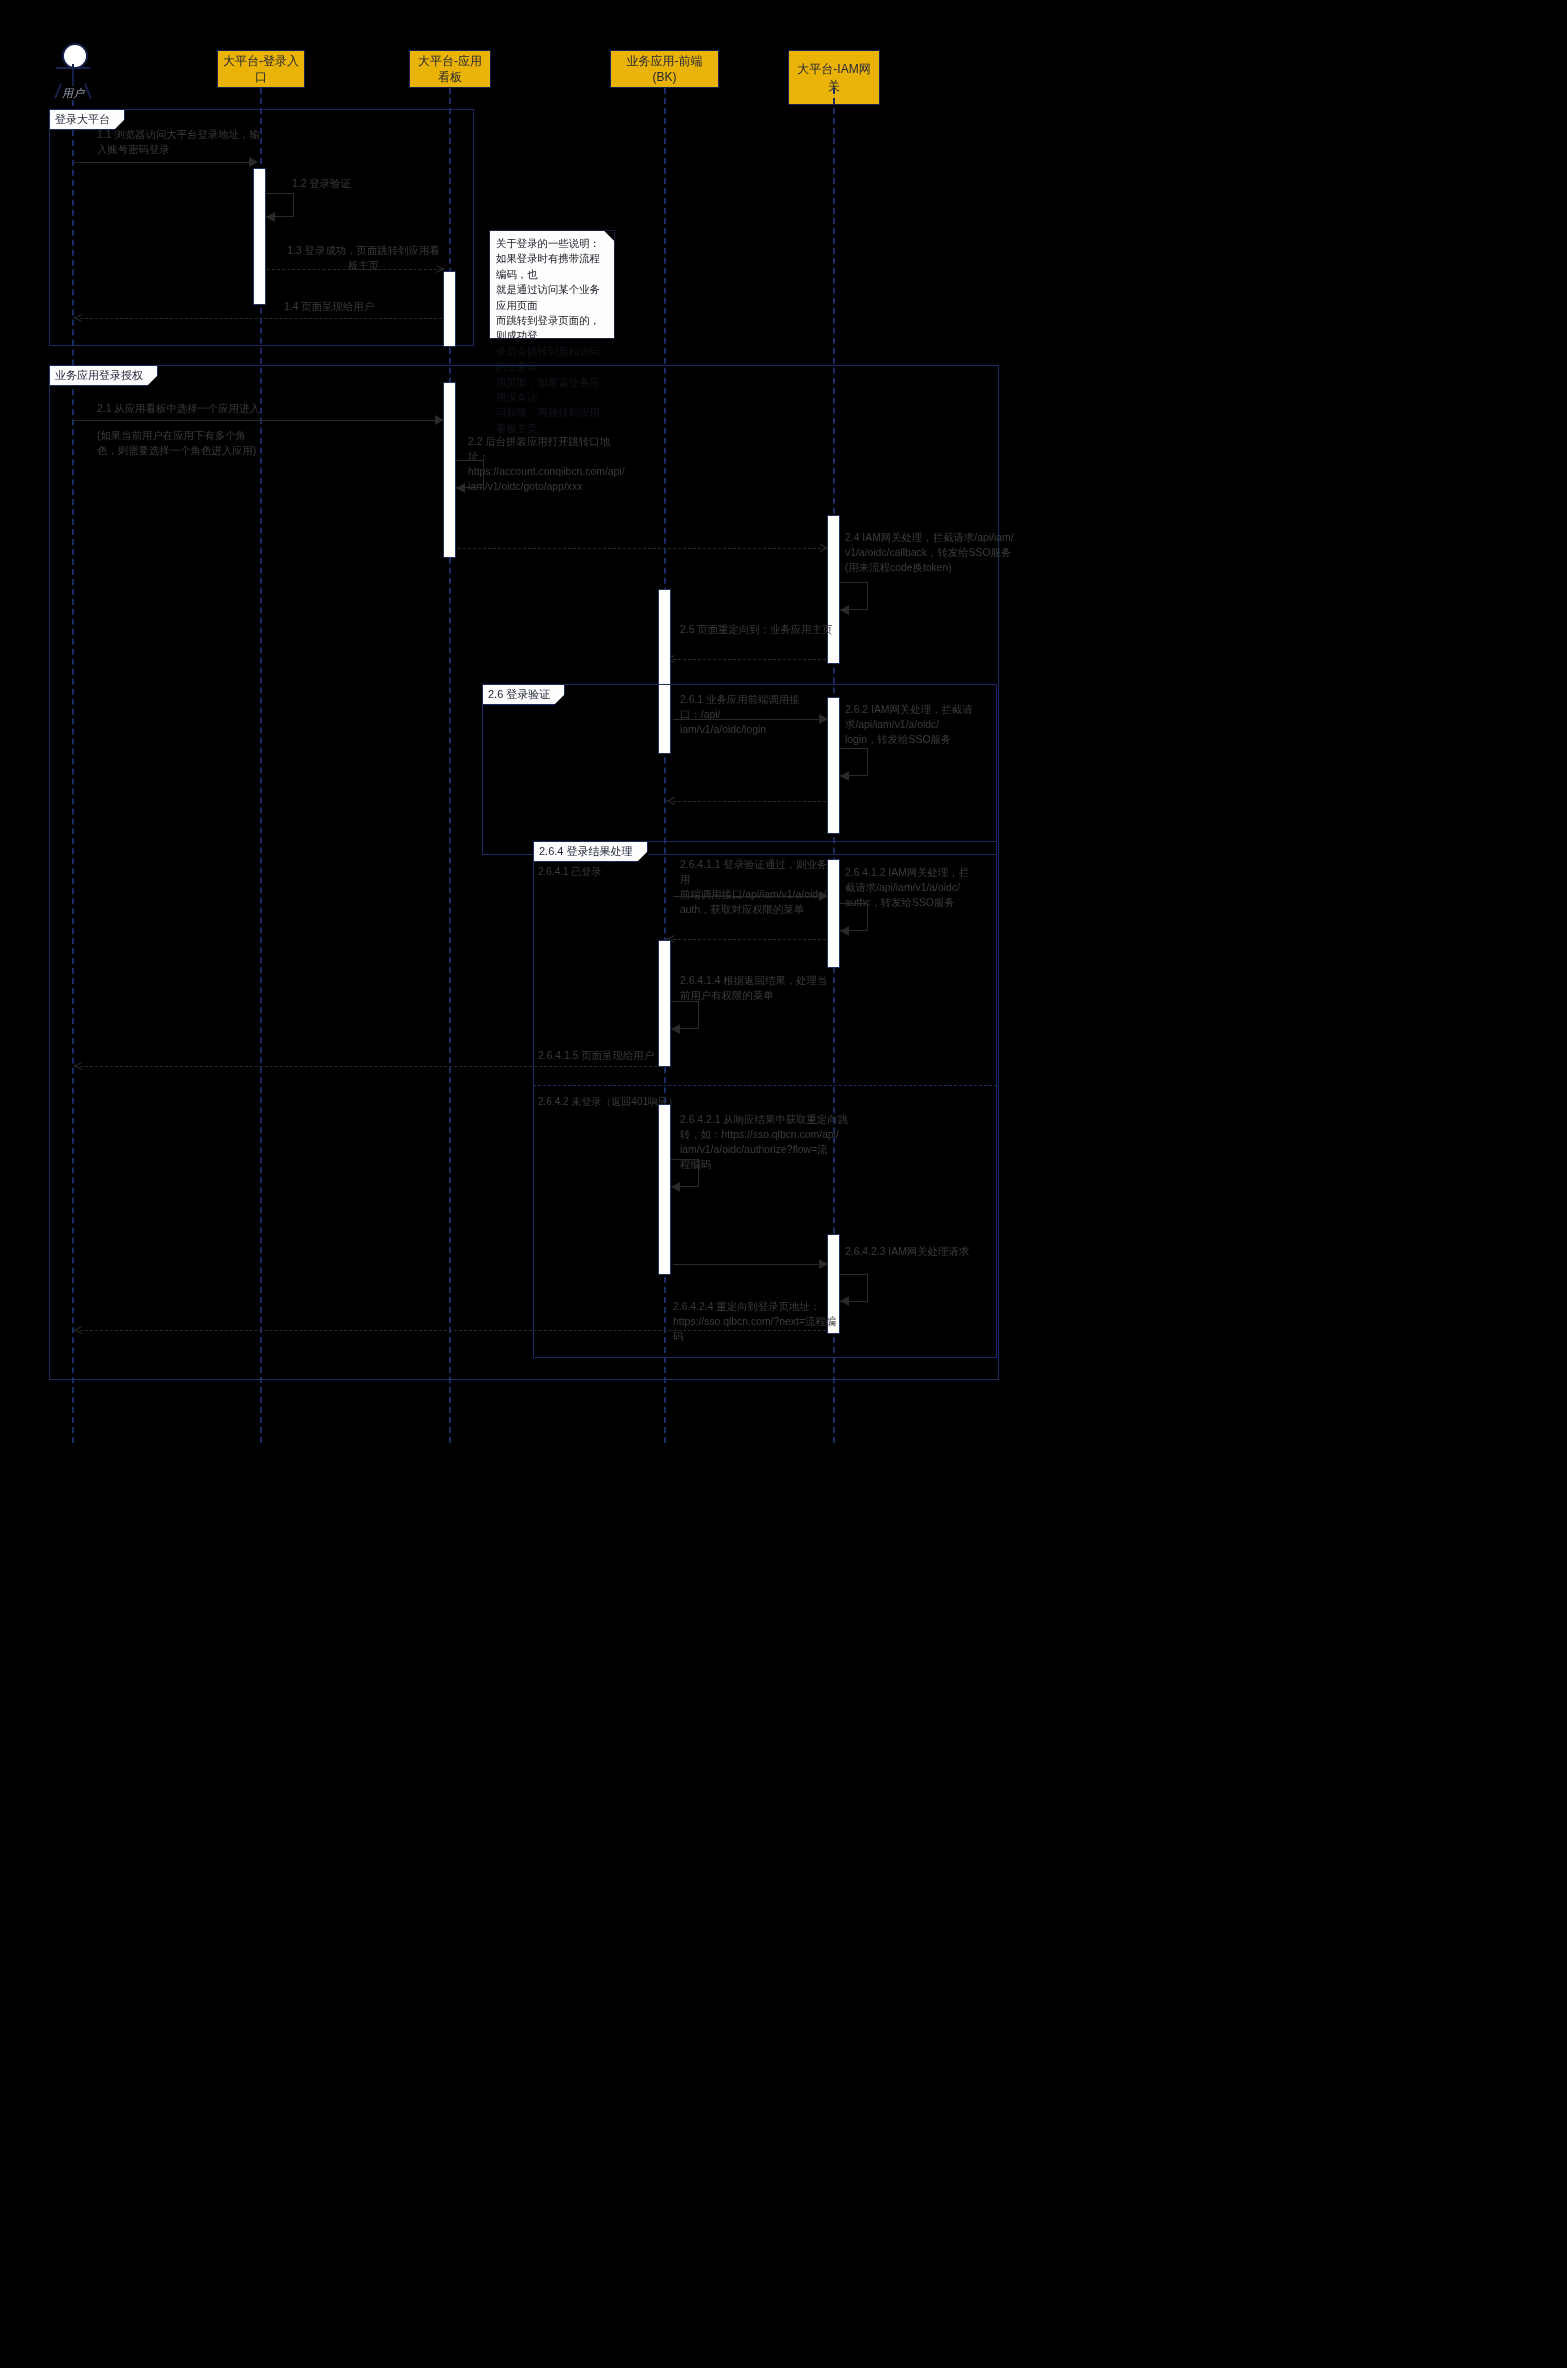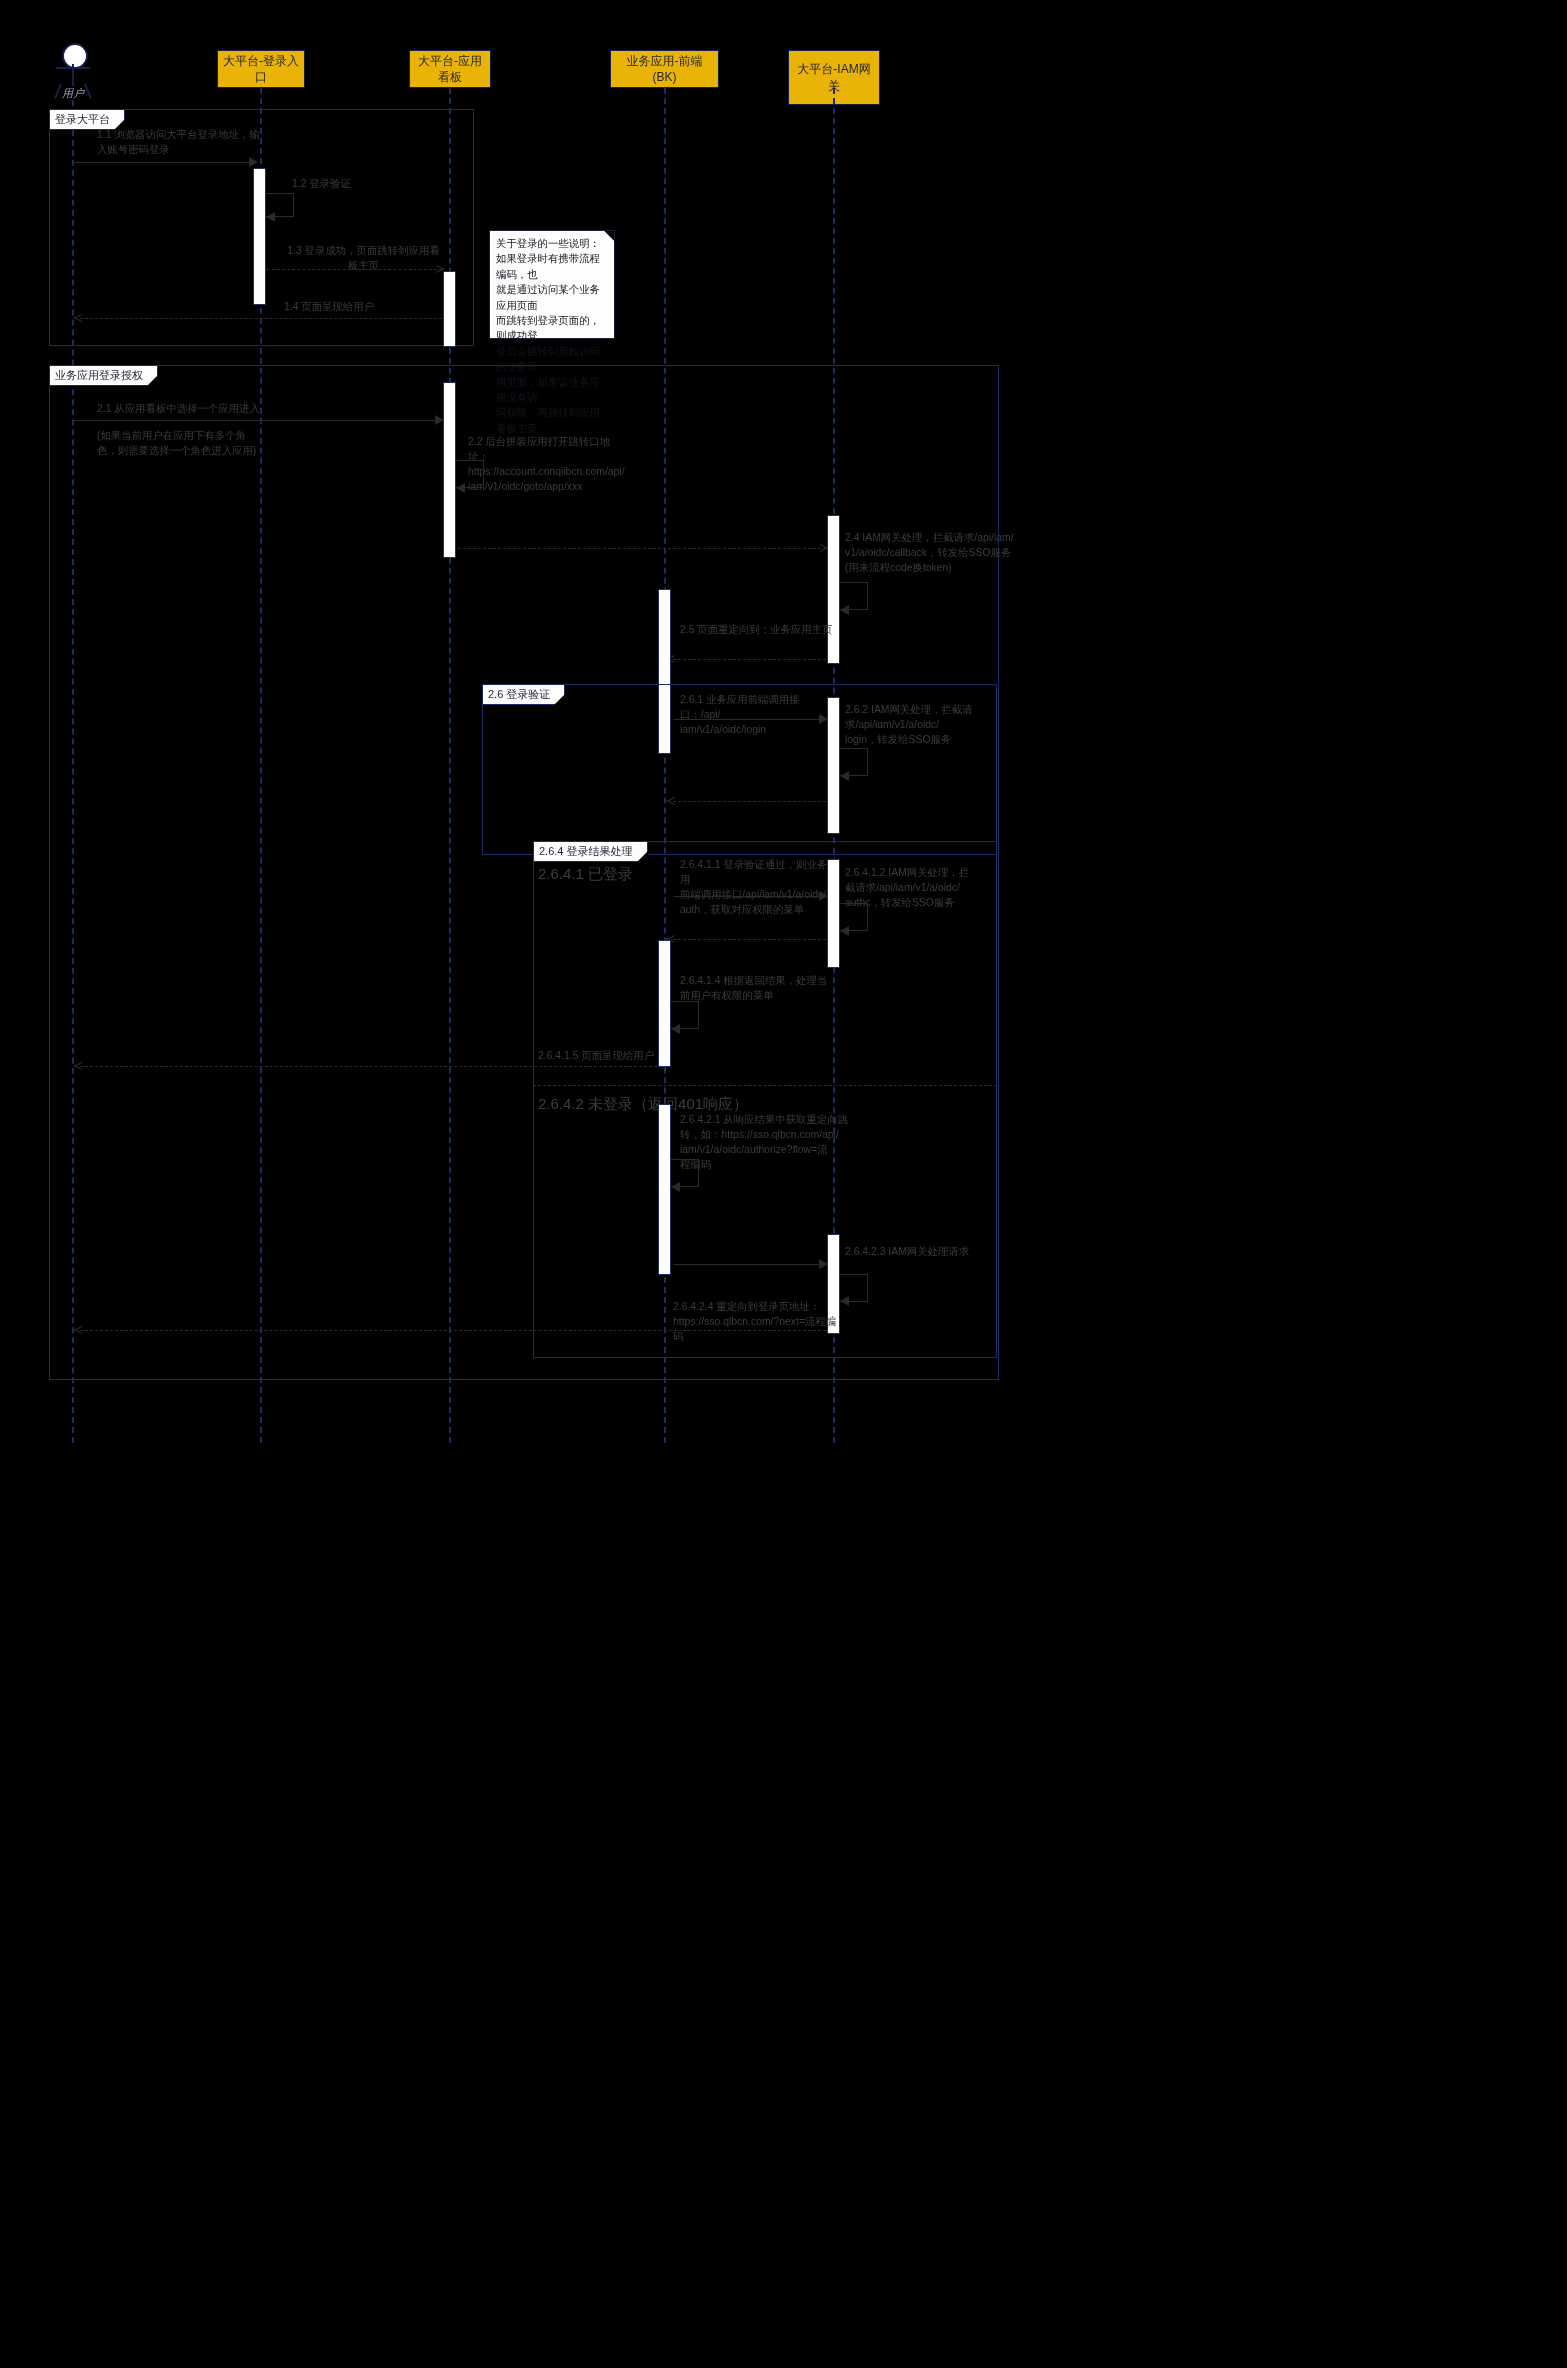--- a/index.html
+++ b/index.html
@@ -30,21 +30,21 @@
   .mlabel{position:absolute;color:#3c3c3c;font-size:10.4px;line-height:1.45;white-space:pre-wrap;}
   
   .selfloop{position:absolute;border:1.3px solid #2a2a2a;border-left:none;box-sizing:border-box;}
   
   .frag{position:absolute;border:1.5px solid #1b2b66;box-sizing:border-box;background:transparent;}
   .fragtag{position:absolute;background:#fdfdfd;border:1.2px solid #1b2b66;color:#1d2235;font-size:11px;
            padding:2px 14px 2px 5px;box-sizing:border-box;white-space:nowrap;}
   .fragtag:after{content:'';position:absolute;right:-1px;bottom:-1px;width:0;height:0;
            border-left:11px solid transparent;border-bottom:11px solid #000;}
   .fragdiv{position:absolute;height:0;border-top:1.4px dashed #1b2b66;}
-  .fragcond{position:absolute;color:#3c3c3c;font-size:15px;white-space:nowrap;}
+  .fragcond{position:absolute;color:#3c3c3c;font-size:10px;white-space:nowrap;}
   
   .note{position:absolute;background:#fdfdfd;border:1.4px solid #1d2235;box-sizing:border-box;
         color:#14161f;font-size:10.4px;line-height:1.48;padding:5px 6px;white-space:pre-wrap;}
   .note:before{content:'';position:absolute;right:0;top:0;width:0;height:0;
         border-left:10px solid transparent;border-top:10px solid #000;}
   .note:after{content:'';position:absolute;right:0;top:0;width:0;height:0;
         border-left:10px solid #fdfdfd;border-top:10px solid transparent;
         margin-right:0px;}
 </style>
 </head>

